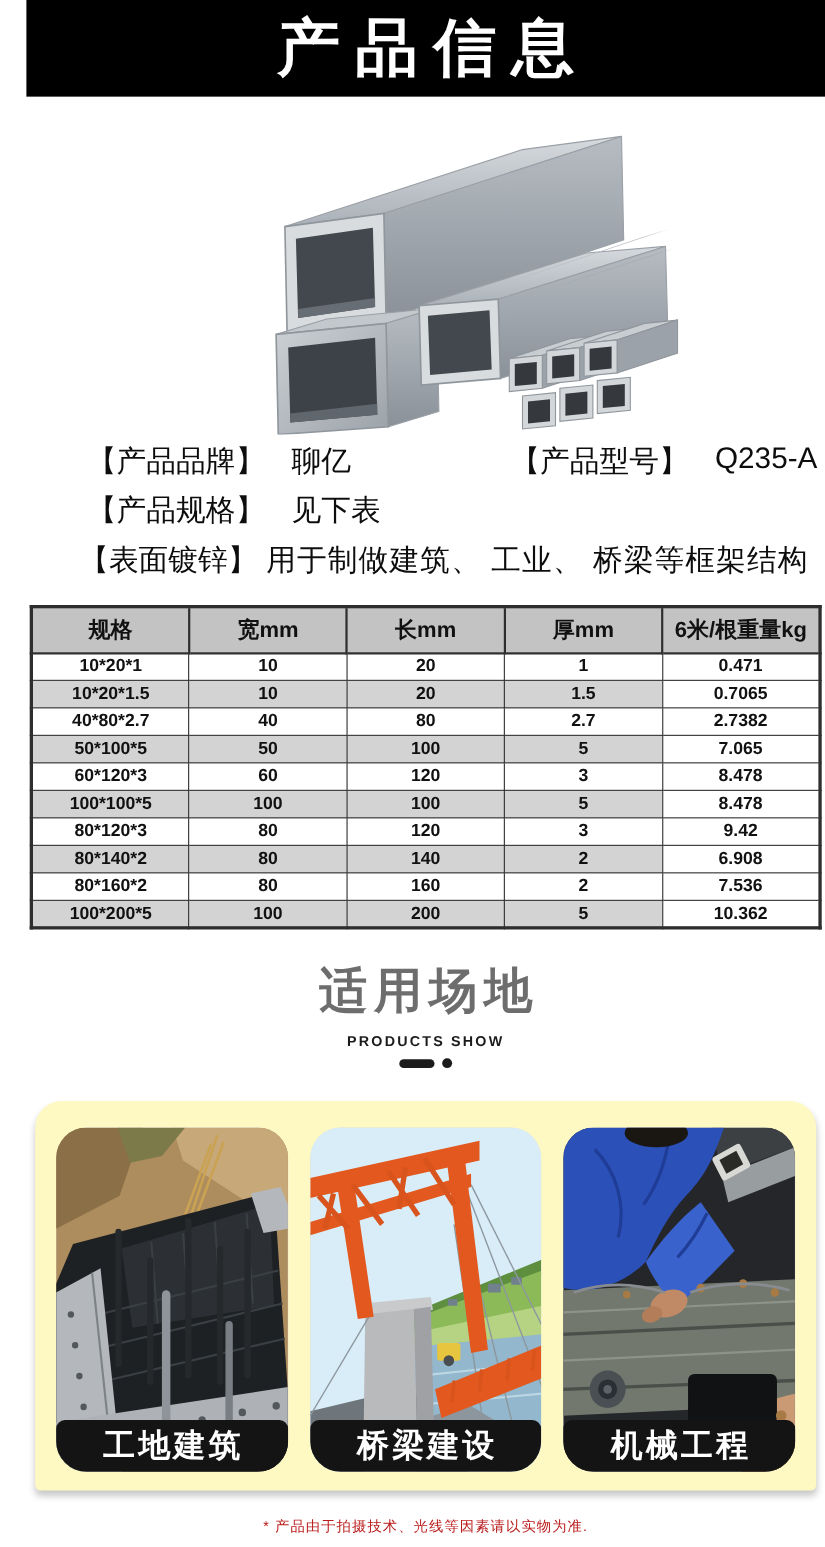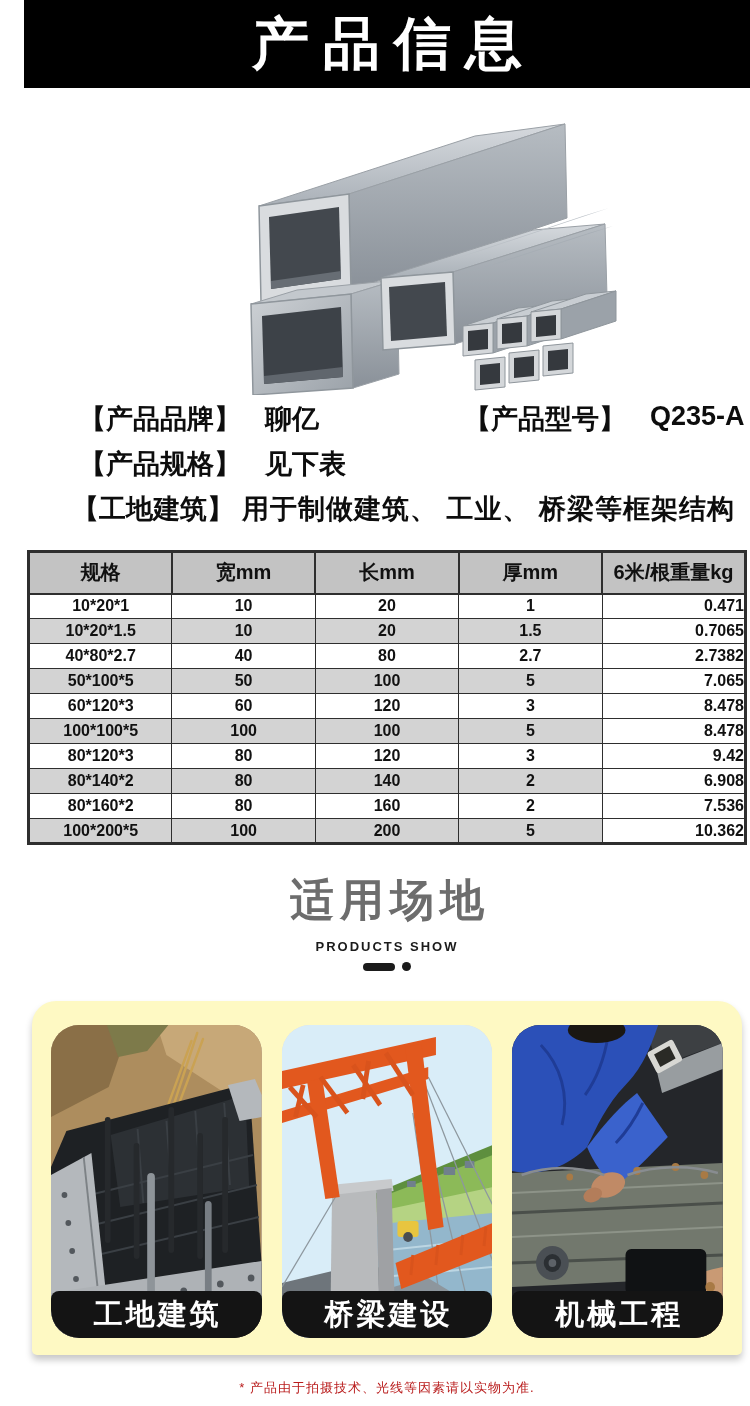--- a/index.html
+++ b/index.html
@@ -9,34 +9,34 @@
 
   
   .banner { height:88px; background:#000000; display:flex; align-items:center; justify-content:center; }
   .banner h1 { color:#ffffff; font-size:57px; font-weight:700; letter-spacing:14px; text-indent:14px; }
 
   
   .hero { height:307px; display:flex; justify-content:center; align-items:flex-start; background:#ffffff; }
 
   
   .details { margin-top:6px; }
-  .detail-row { display:flex; align-items:baseline; height:45px; font-size:27px; font-weight:700; color:#0d0d0d; padding-left:55px; }
+  .detail-row { display:flex; align-items:baseline; height:45px; font-size:27px; font-weight:400; color:#0d0d0d; padding-left:55px; }
   .col1 { width:385px; display:flex; }
   .col2 { display:flex; }
   .d-val { margin-left:24px; }
   .detail-row.full { padding-left:48px; }
   .detail-row.full .d-val { margin-left:8px; letter-spacing:1px; }
 
   
   table.spec { width:720px; margin:14px auto 0 auto; border-collapse:collapse; border:3px solid #2e2e2e; table-layout:fixed; }
   table.spec th { background:#c3c3c3; height:42px; font-size:20px; font-weight:700; color:#111; border:2px solid #2e2e2e; text-align:center; }
   table.spec td { height:25px; font-size:16px; font-weight:700; color:#111; border:1px solid #2e2e2e; text-align:center; padding:0; }
   table.spec tbody tr:nth-child(even) td { background:#d3d3d3; }
   table.spec tbody tr:nth-child(odd) td { background:#ffffff; }
-  table.spec tbody td:last-child { background:#ffffff !important;text-align:right; }
+  table.spec tbody td:last-child { background:#ffffff !important; }
 
   
   .section-head { margin-top:26px; text-align:center; }
   .section-head .title { font-size:44px; font-weight:700; color:#6d6d6d; letter-spacing:6px; text-indent:6px; }
   .section-head .subtitle { margin-top:9px; font-size:13px; font-weight:700; color:#1b1b1b; letter-spacing:2px; }
   .divider { margin-top:8px; display:flex; align-items:center; justify-content:center; gap:7px; }
   .divider .bar { width:32px; height:8px; border-radius:4px; background:#1b1b1b; }
   .divider .dot { width:9px; height:9px; border-radius:50%; background:#1b1b1b; }
 
   
@@ -129,21 +129,21 @@
         <span class="d-val">Q235-A</span>
       </div>
     </div>
     <div class="detail-row">
       <div class="col2">
         <span>【产品规格】</span>
         <span class="d-val">见下表</span>
       </div>
     </div>
     <div class="detail-row full">
-      <span>【工地建筑】</span>
+      <span>【表面镀锌】</span>
       <span class="d-val">用于制做建筑、 工业、 桥梁等框架结构</span>
     </div>
   </div>
 
   <table class="spec">
     <thead>
       <tr>
         <th>规格</th>
         <th>宽mm</th>
         <th>长mm</th>

